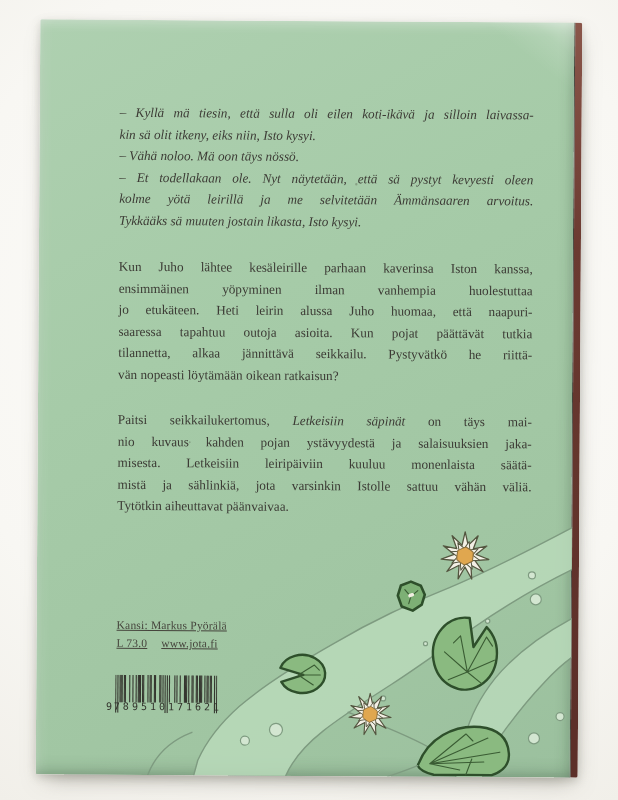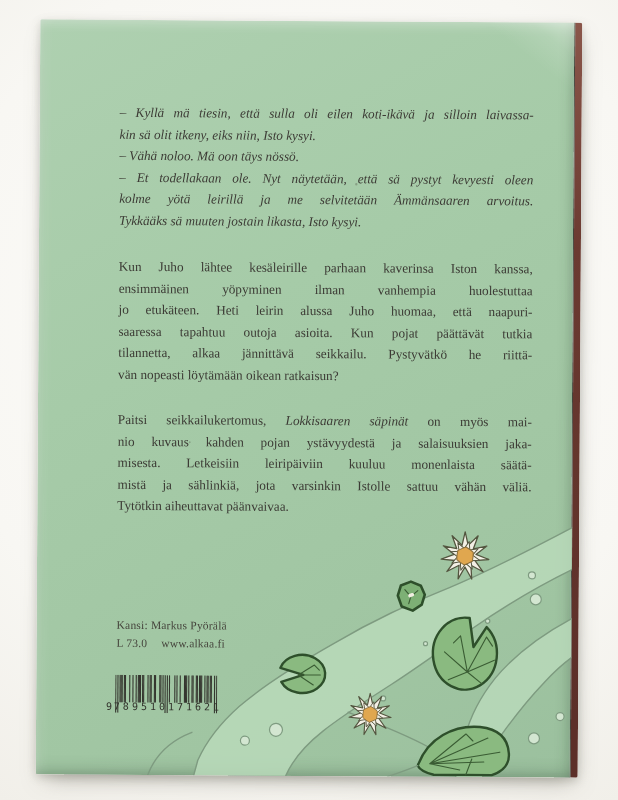--- a/index.html
+++ b/index.html
@@ -48,21 +48,21 @@
   .speck{fill:rgba(70,70,58,.32);}
   .block{position:absolute;left:80px;width:414px;color:var(--text_ink);}
   .dialogue{top:82px;}
   .synopsis{top:236px;}
   .review{top:389px;}
   .line{margin:0;height:21.5px;line-height:21.5px;font-size:13.2px;white-space:normal;}
   .line.j{text-align:justify;text-align-last:justify;}
   .line.l{text-align:left;}
   .it{font-style:italic;}
   .ttl{font-style:italic;}
-  .credits{position:absolute;left:80px;top:596px;color:#45443c;}
+  .credits{position:absolute;left:80px;top:596px;color:#45443c;text-decoration:underline;}
   .cline{margin:0;font-size:11.5px;line-height:18px;letter-spacing:.2px;}
   .site{margin-left:14px;}
   .barcode{position:absolute;left:79px;top:655px;width:102px;height:40px;}
   .barcode svg{display:block;}
   .bdigits{
     position:absolute;left:-9px;top:26px;width:116px;display:flex;align-items:baseline;
     font-family:"DejaVu Sans Mono","Liberation Mono",monospace;font-size:10px;color:#32332c;
   }
   .bp{width:12px;}
   .bg1,.bg2{flex:1;text-align:left;letter-spacing:3px;}
@@ -147,30 +147,30 @@
     <div class="block synopsis">
       <p class="line j">Kun Juho lähtee kesäleirille parhaan kaverinsa Iston kanssa,</p>
       <p class="line j">ensimmäinen yöpyminen ilman vanhempia huolestuttaa</p>
       <p class="line j">jo etukäteen. Heti leirin alussa Juho huomaa, että naapuri-</p>
       <p class="line j">saaressa tapahtuu outoja asioita. Kun pojat päättävät tutkia</p>
       <p class="line j">tilannetta, alkaa jännittävä seikkailu. Pystyvätkö he riittä-</p>
       <p class="line l">vän nopeasti löytämään oikean ratkaisun?</p>
     </div>
 
     <div class="block review">
-      <p class="line j"><span>Paitsi seikkailukertomus, </span><em class="ttl">Lokkisaaren säpinät</em><span> on myös mai-</span></p>
+      <p class="line j"><span>Paitsi seikkailukertomus, </span><em class="ttl">Letkeisiin säpinät</em><span> on täys mai-</span></p>
       <p class="line j">nio kuvaus kahden pojan ystävyydestä ja salaisuuksien jaka-</p>
       <p class="line j">misesta. Letkeisiin leiripäiviin kuuluu monenlaista säätä-</p>
       <p class="line j">mistä ja sählinkiä, jota varsinkin Istolle sattuu vähän väliä.</p>
       <p class="line l">Tytötkin aiheuttavat päänvaivaa.</p>
     </div>
 
     <div class="credits">
       <p class="cline">Kansi: Markus Pyörälä</p>
-      <p class="cline"><span>L 73.0</span><span class="site">www.alkaa.fi</span></p>
+      <p class="cline"><span>L 73.0</span><span class="site">www.jota.fi</span></p>
     </div>
 
     <div class="barcode">
       <svg id="bars" width="102" height="38" viewBox="0 0 95 36" preserveAspectRatio="none">
           <rect x="0" y="0" width="1.02" height="36" fill="#35362f"></rect>
           <rect x="2" y="0" width="1.02" height="36" fill="#35362f"></rect>
           <rect x="4" y="0" width="1.02" height="26" fill="#35362f"></rect>
           <rect x="5" y="0" width="1.02" height="26" fill="#35362f"></rect>
           <rect x="6" y="0" width="1.02" height="26" fill="#35362f"></rect>
           <rect x="8" y="0" width="1.02" height="26" fill="#35362f"></rect>

